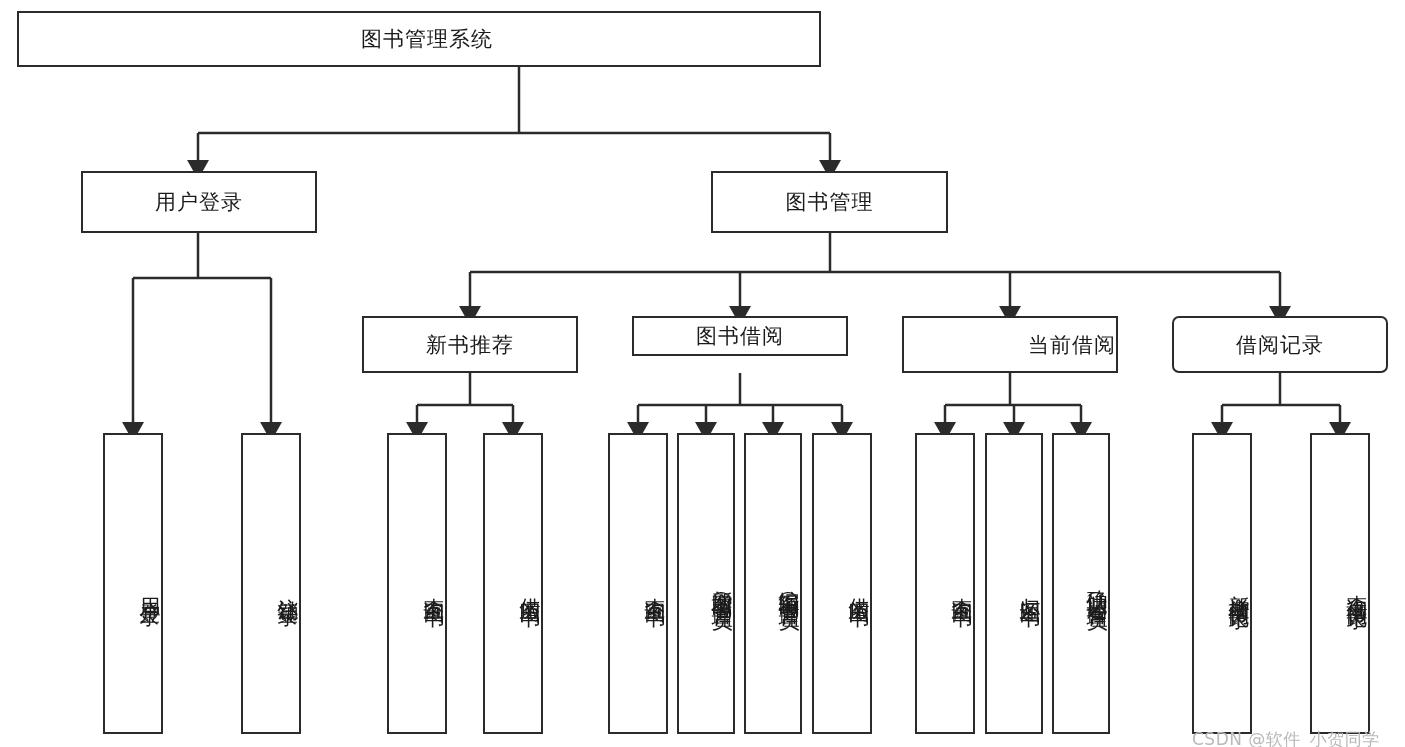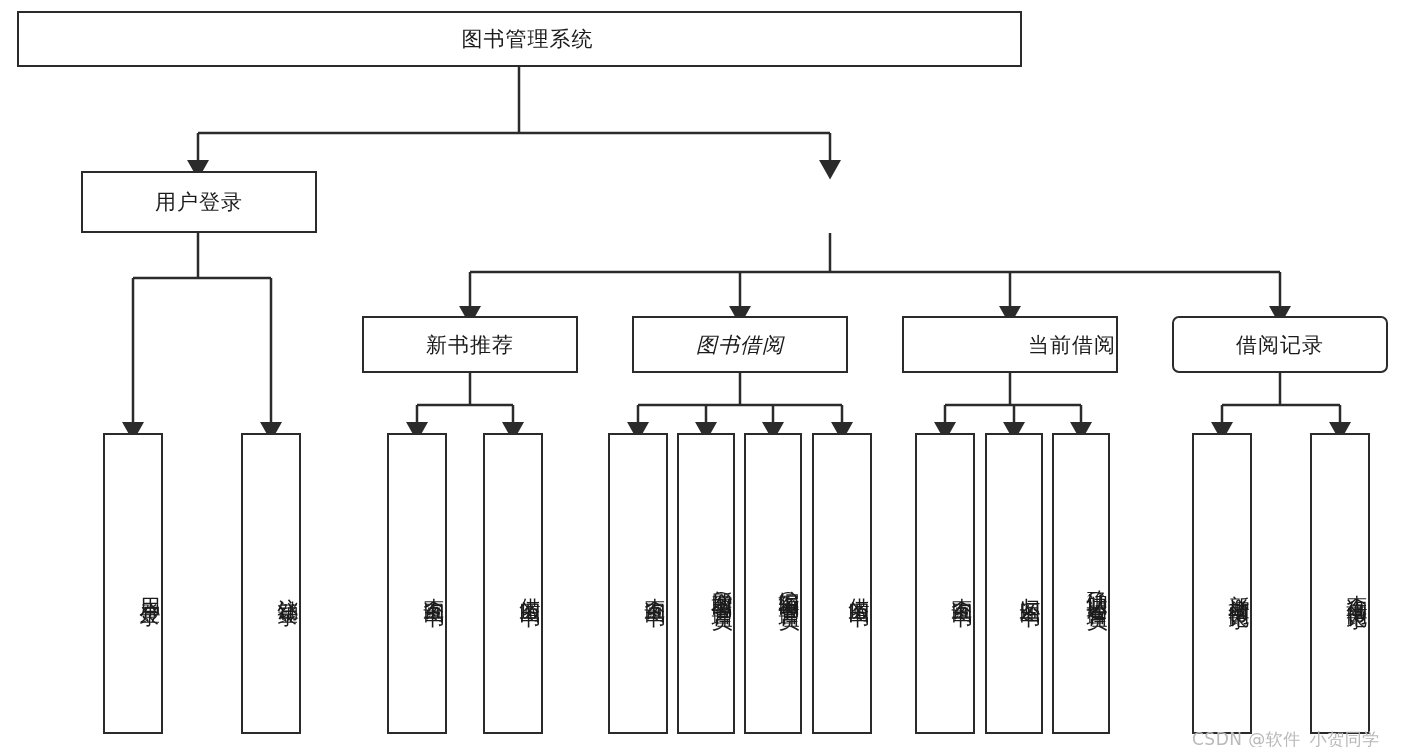--- a/index.html
+++ b/index.html
@@ -110,32 +110,35 @@
       <path d="M1014,405 L1014,424" marker-end="url(#arr)"></path>
       <path d="M1081,405 L1081,424" marker-end="url(#arr)"></path>
 
       <path d="M1280,373 L1280,405"></path>
       <path d="M1222,405 L1340,405"></path>
       <path d="M1222,405 L1222,424" marker-end="url(#arr)"></path>
       <path d="M1340,405 L1340,424" marker-end="url(#arr)"></path>
     </g>
   </svg>
 
-  <div class="node h" style="left:17px; top:11px; width:1005px; height:56px;padding-left:16px;">
+  <div class="node h" style="left:17px; top:11px; width:804px; height:56px;padding-left:16px;">
     <span>图书管理系统</span>
   </div>
 
   <div class="node h" style="left:81px; top:171px; width:236px; height:62px;">
     <span>用户登录</span>
   </div>
+  <div class="node h" style="left:711px; top:171px; width:237px; height:62px;">
+    <span>图书管理</span>
+  </div>
 
   <div class="node h" style="left:362px; top:316px; width:216px; height:57px;justify-content:center;">
     <span>新书推荐</span>
   </div>
-  <div class="node h" style="left:632px; top:316px; width:216px; height:57px;font-style:italic;">
+  <div class="node h" style="left:632px; top:316px; width:216px; height:40px;">
     <span>图书借阅</span>
   </div>
   <div class="node h" style="left:902px; top:316px; width:216px; height:57px;justify-content:flex-end;">
     <span>当前借阅</span>
   </div>
   <div class="node h" style="left:1172px; top:316px; width:216px; height:57px;border-radius:7px;">
     <span>借阅记录</span>
   </div>
 
   <div class="node v" style="left:103px; top:433px; width:60px; height:301px;">

